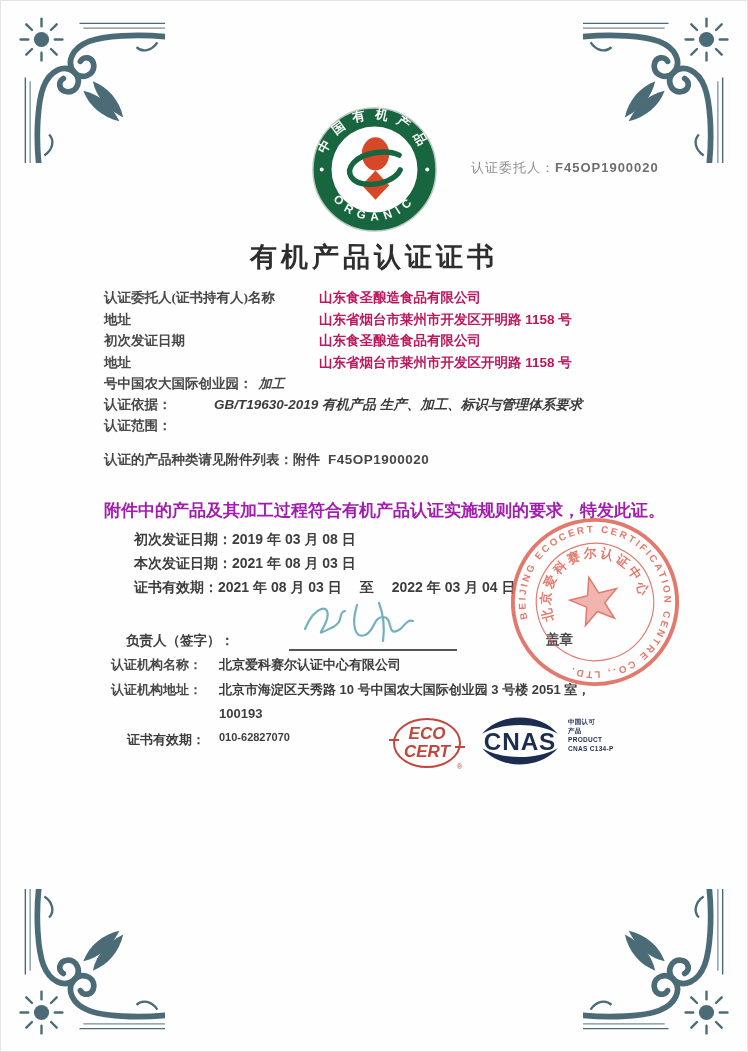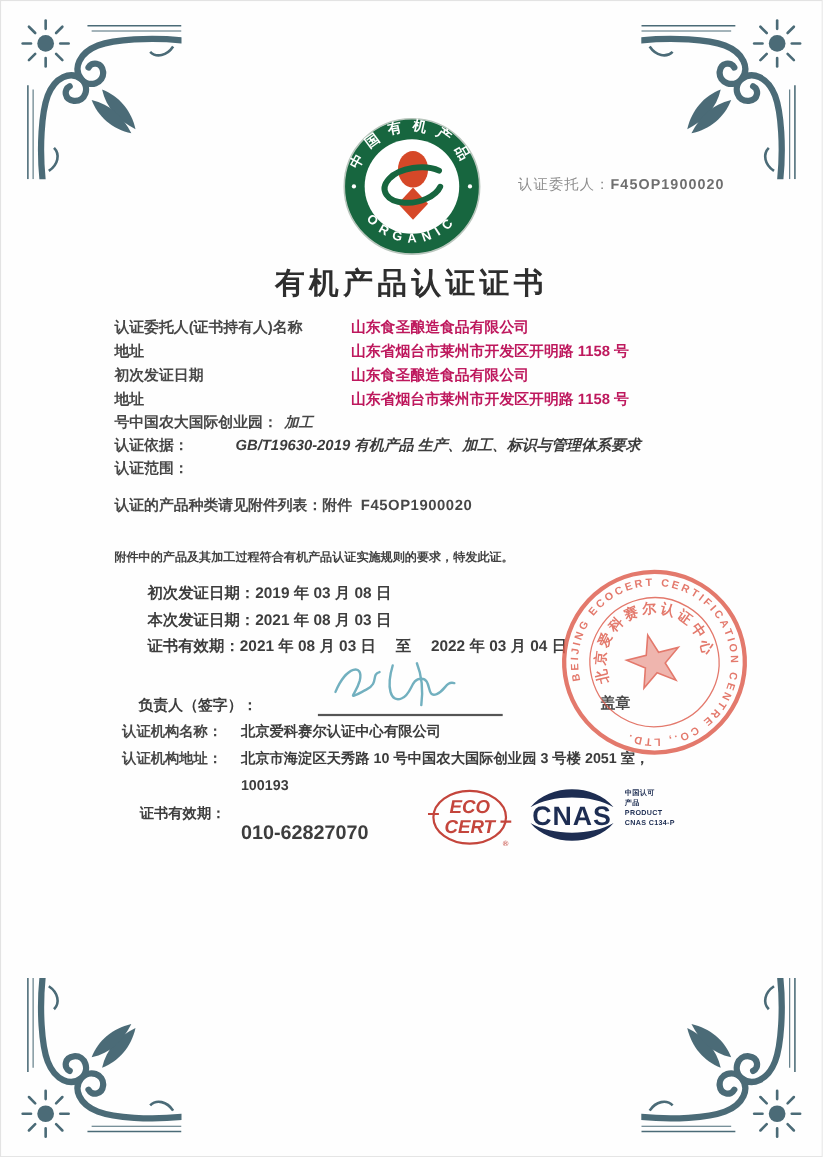--- a/index.html
+++ b/index.html
@@ -22,46 +22,46 @@
   .cert-no .lbl { color:#8d8d8d; }
   .cert-no .val { color:#6e6e6e; font-weight:bold; }
 
   .doc-title {
     position:absolute; left:0; right:0; top:238px; text-align:center;
     font-size:27px; font-weight:bold; color:#2e2e2e; letter-spacing:4px;
   }
 
   .fields { position:absolute; left:103px; top:288px; width:560px; font-size:13.5px; }
   .frow { display:flex; height:21.5px; align-items:flex-start; }
-  .frow .flabel { width:215px; font-weight:600; color:#474747; flex:none; }
+  .frow .flabel { width:215px; font-weight:600; color:#474747; flex:none;font-family:Liberation Serif, serif; }
   .frow .fvalue { font-weight:600; color:#be185d; }
 
   .row-abs { position:absolute; font-size:13.5px; font-weight:600; color:#474747; white-space:nowrap; }
   .cat-value { font-style:italic; font-weight:600; margin-left:6px; font-size:13px; }
   .basis-value { position:absolute; left:213px; top:395px; font-size:13.5px; font-weight:bold; font-style:italic; color:#3c3c3c; white-space:nowrap; }
   .attach-num { font-weight:bold; margin-left:8px; letter-spacing:.5px; }
 
-  .statement { position:absolute; left:103px; top:498px; font-size:11px; font-weight:600; color:#404040;text-align:center; }
+  .statement { position:absolute; left:103px; top:498px; font-size:17px; font-weight:600; color:#a21caf;text-align:center; }
 
   .dates { position:absolute; left:133px; top:530px; font-size:14px; font-weight:bold; color:#3d3d3d; }
   .dates .drow { height:24px; }
   .dates .to-word { margin:0 18px; }
 
   .sig-label { position:absolute; left:125px; top:631px; font-size:13.5px; font-weight:600; }
   .sig-line { position:absolute; left:288px; top:648px; width:168px; border-top:2px solid #555; }
   .sig-script { position:absolute; left:292px; top:590px; width:140px; height:58px; opacity:.85; }
   .stamp-label { position:absolute; left:545px; top:630px; font-size:13.5px; font-weight:bold; color:#4a4a4a; }
 
   .seal { position:absolute; left:506px; top:513px; width:176px; height:176px; transform:rotate(-14deg); opacity:.8; }
 
   .issuer-row { position:absolute; left:110px; font-size:13px; font-weight:600; color:#474747; white-space:nowrap; }
   .issuer-row .ival { position:absolute; left:108px; top:0; color:#3c3c3c; }
   .postcode { position:absolute; left:218px; top:705px; font-size:13px; font-weight:600; }
   .phone-label { position:absolute; left:126px; top:730px; font-size:13px; font-weight:600; }
-  .phone-value { position:absolute; left:218px; top:730px; font-size:18px; font-weight:600;margin-top:16px; }
+  .phone-value { position:absolute; left:218px; top:730px; font-size:11px; font-weight:600; }
 
   .ecocert { position:absolute; left:388px; top:714px; width:76px; height:56px; }
   .cnas { position:absolute; left:474px; top:707px; width:90px; height:66px; }
   .cnas-side { position:absolute; left:567px; top:716px; font-size:6.5px; line-height:9px; color:#1d2d52; font-weight:bold; letter-spacing:.3px; }
 </style>
 </head>
 <body>
 
 <div id="page">
 

